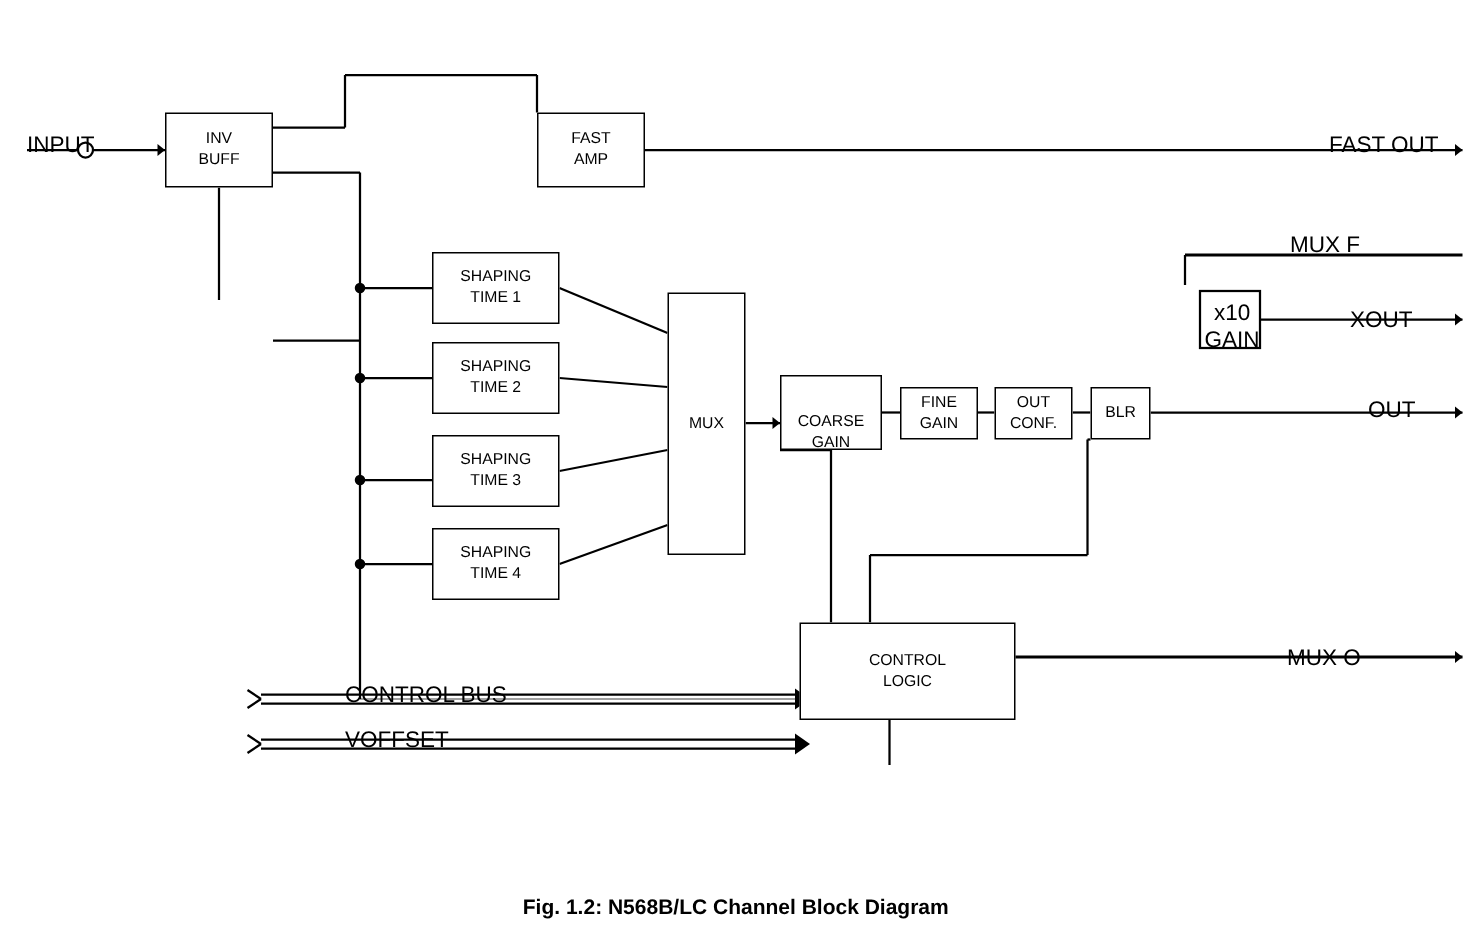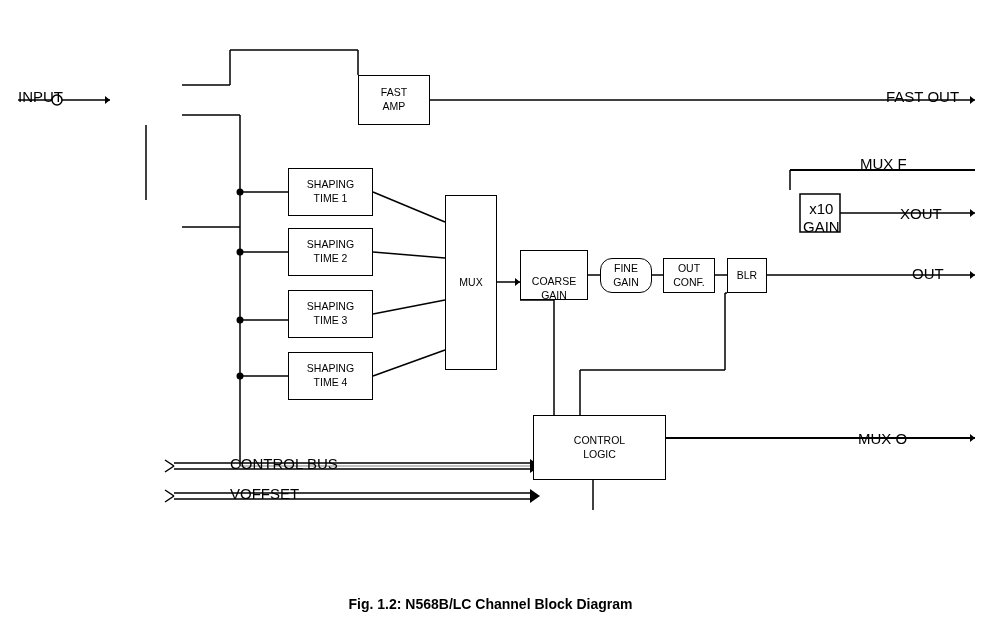--- a/index.html
+++ b/index.html
@@ -142,20 +142,24 @@
     <polygon points="530,489 540,496 530,503" fill="#000"></polygon>
     <line x1="174" y1="496" x2="165" y2="490" stroke="#000" stroke-width="1.5"></line>
     <line x1="174" y1="496" x2="165" y2="502" stroke="#000" stroke-width="1.5"></line>
 
     <line x1="240" y1="420" x2="240" y2="466" stroke="#000" stroke-width="1.5"></line>
     <line x1="240" y1="466" x2="533" y2="466" stroke="#000" stroke-width="0.5" stroke-dasharray="none"></line>
 
     <line x1="593" y1="480" x2="593" y2="510" stroke="#000" stroke-width="1.5"></line>
   </svg>
 
+  <div class="block" style="left:110px;top:75px;width:72px;height:50px;">
+    <span style="white-space:pre-line;">INV
+BUFF</span>
+  </div>
 
   <div class="block" style="left:358px;top:75px;width:72px;height:50px;">
     <span style="white-space:pre-line;">FAST
 AMP</span>
   </div>
 
 
   <div class="block" style="left:288px;top:168px;width:85px;height:48px;">
     <span style="white-space:pre-line;">SHAPING
 TIME 1</span>
@@ -178,35 +182,35 @@
 
   <div class="block" style="left:445px;top:195px;width:52px;height:175px;">
     <span>MUX</span>
   </div>
 
   <div class="block" style="left:520px;top:250px;width:68px;height:50px;">
     <span style="white-space:pre-line;margin-top:27px;">COARSE
 GAIN</span>
   </div>
 
-  <div class="block" style="left:600px;top:258px;width:52px;height:35px;border-radius:12px;">
+  <div class="block" style="left:600px;top:258px;width:52px;height:35px;">
     <span style="white-space:pre-line;">FINE
 GAIN</span>
   </div>
 
   <div class="block" style="left:663px;top:258px;width:52px;height:35px;">
     <span style="white-space:pre-line;">OUT
 CONF.</span>
   </div>
 
   <div class="block" style="left:727px;top:258px;width:40px;height:35px;">
     <span>BLR</span>
   </div>
 
-  <div class="block" style="left:533px;top:415px;width:133px;height:65px;">
+  <div class="block" style="left:533px;top:415px;width:144px;height:65px;">
     <span style="white-space:pre-line;">CONTROL
 LOGIC</span>
   </div>
 
   <div class="label" style="left:18px;top:88px;">
     <span>INPUT</span>
   </div>
 
   <div class="label" style="left:886px;top:88px;">
     <span>FAST OUT</span>

